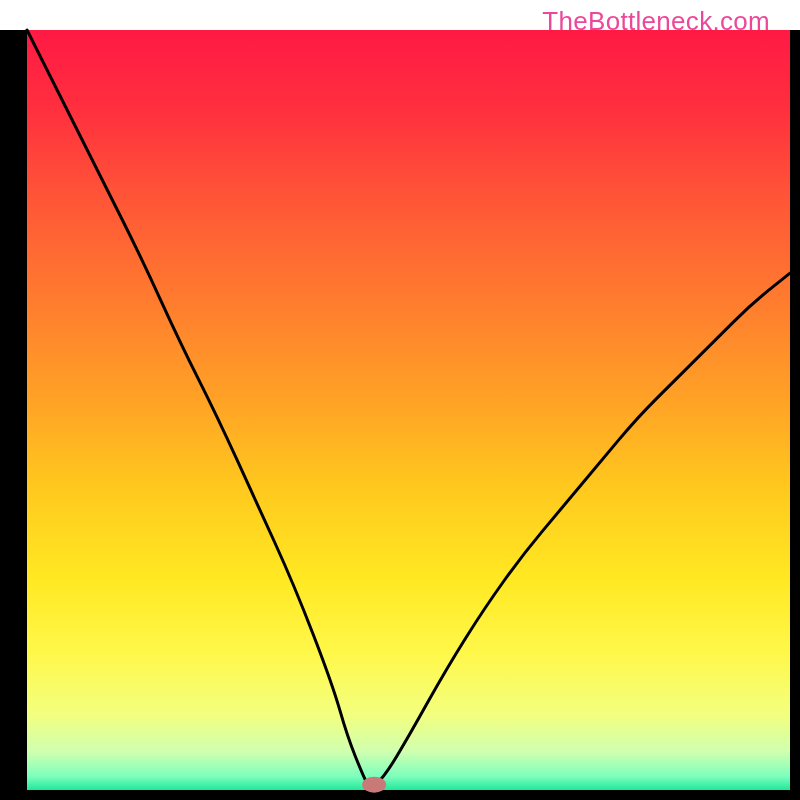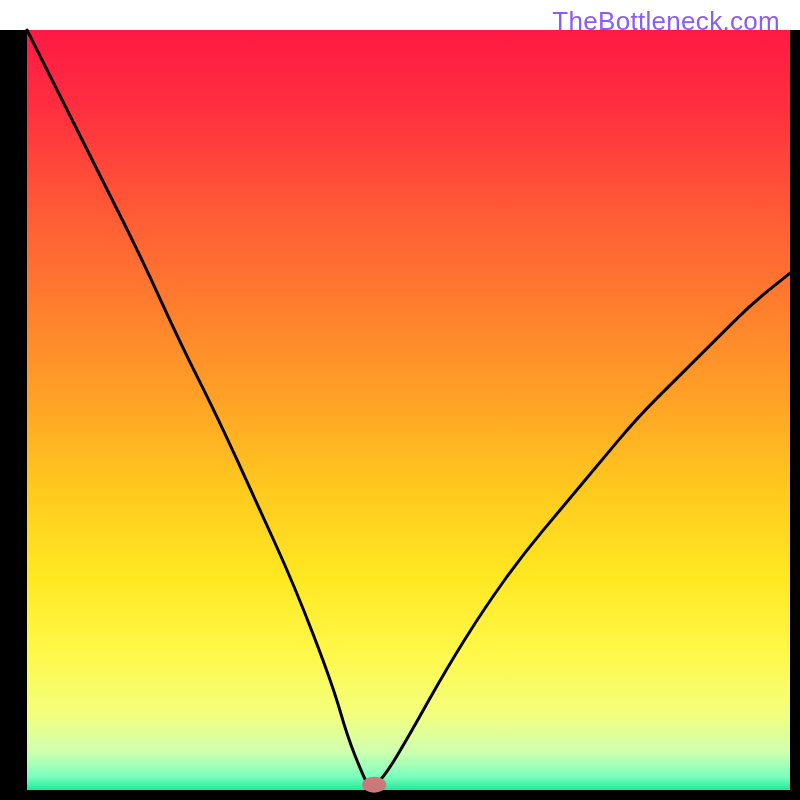--- a/index.html
+++ b/index.html
@@ -9,22 +9,22 @@
     font-family: Arial, Helvetica, sans-serif;
   }
   .chart-wrap {
     width: 800px;
     height: 800px;
     position: relative;
   }
   .watermark {
     position: absolute;
     top: 6px;
-    right: 20px;
-    color: #8b5cf6;
+    right: 30px;
+    color: #ec4899;
     font-size: 26px;
     z-index: 5;
     letter-spacing: 0.3px;
   }
   svg.chart {
     display: block;
   }
 </style>
 </head>
 <body>

